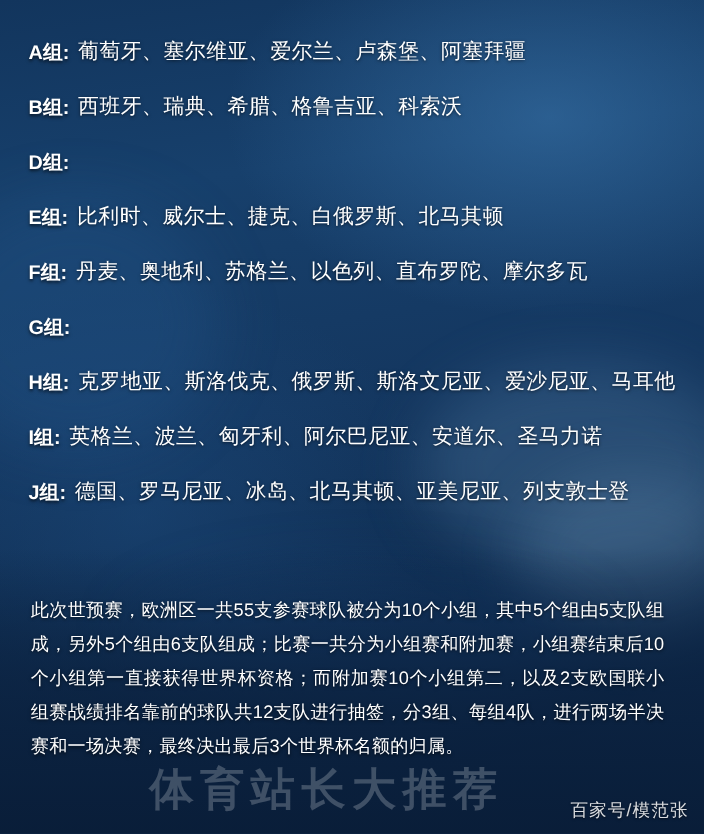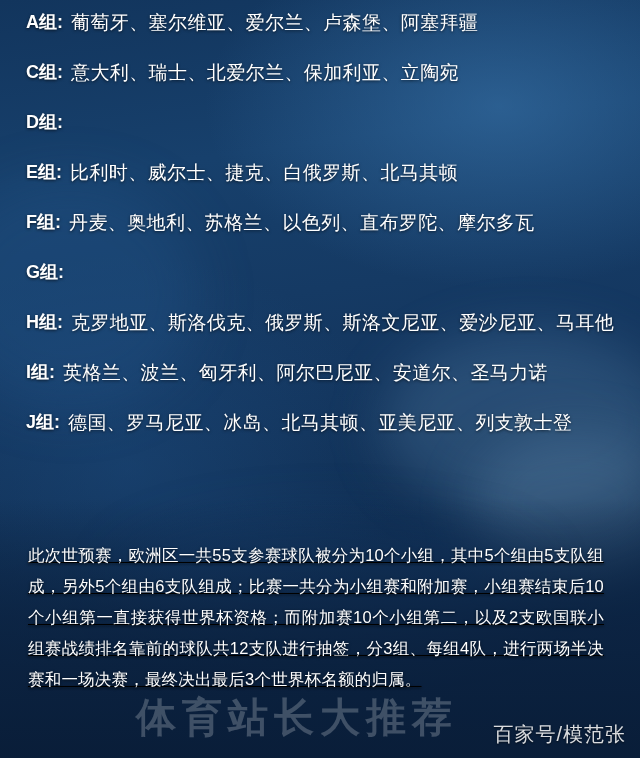--- a/index.html
+++ b/index.html
@@ -42,21 +42,21 @@
     pointer-events: none;
   }
 
   .groups {
     position: relative;
     padding: 10px 0 0 26px;
     z-index: 2;
   }
   .group-row {
     display: flex;
-    align-items: flex-start;
+    align-items: flex-end;
     height: 50px;
     color: #ffffff;
     text-shadow: 0 1px 3px rgba(0,0,0,0.65);
   }
   .group-key {
     font-size: 18px;
     font-weight: bold;
     white-space: nowrap;
     margin-right: 8px;
   }
@@ -66,21 +66,20 @@
     letter-spacing: 0.4px;
     white-space: nowrap;
   }
 
   .summary {
     position: absolute;
     left: 28px;
     top: 540px;
     width: 576px;
     z-index: 3;
-    text-decoration: underline;
   }
   .summary p {
     margin: 0;
     color: #ffffff;
     font-size: 16.5px;
     line-height: 31px;
     text-align: justify;
     text-shadow: 0 1px 3px rgba(0,0,0,0.7);
     letter-spacing: 0.2px;
   }
@@ -94,21 +93,21 @@
     color: rgba(255,255,255,0.22);
     letter-spacing: 6px;
     white-space: nowrap;
     z-index: 4;
     pointer-events: none;
   }
   .watermark-corner {
     position: absolute;
     right: 14px;
     bottom: 10px;
-    font-size: 20px;
+    font-size: 16px;
     color: rgba(255,255,255,0.85);
     letter-spacing: 1px;
     z-index: 5;
     text-shadow: 0 1px 2px rgba(0,0,0,0.6);
   }
 </style>
 </head>
 <body>
 
 <div id="page">
@@ -118,25 +117,25 @@
   <div class="haze c"></div>
   <div class="haze d"></div>
 
   <div class="groups">
 
     <div class="group-row">
       <span class="group-key">A组:</span>
       <span class="group-teams">葡萄牙、塞尔维亚、爱尔兰、卢森堡、阿塞拜疆</span>
     </div>
 
+    <div class="group-row">
+      <span class="group-key">B组:</span>
+      <span class="group-teams">西班牙、瑞典、希腊、格鲁吉亚、科索沃</span>
+    </div>
 
-    <div class="group-row">
-      <span class="group-key">C组:</span>
-      <span class="group-teams">意大利、瑞士、北爱尔兰、保加利亚、立陶宛</span>
-    </div>
 
     <div class="group-row">
       <span class="group-key">D组:</span>
     </div>
 
     <div class="group-row">
       <span class="group-key">E组:</span>
       <span class="group-teams">比利时、威尔士、捷克、白俄罗斯、北马其顿</span>
     </div>
 

